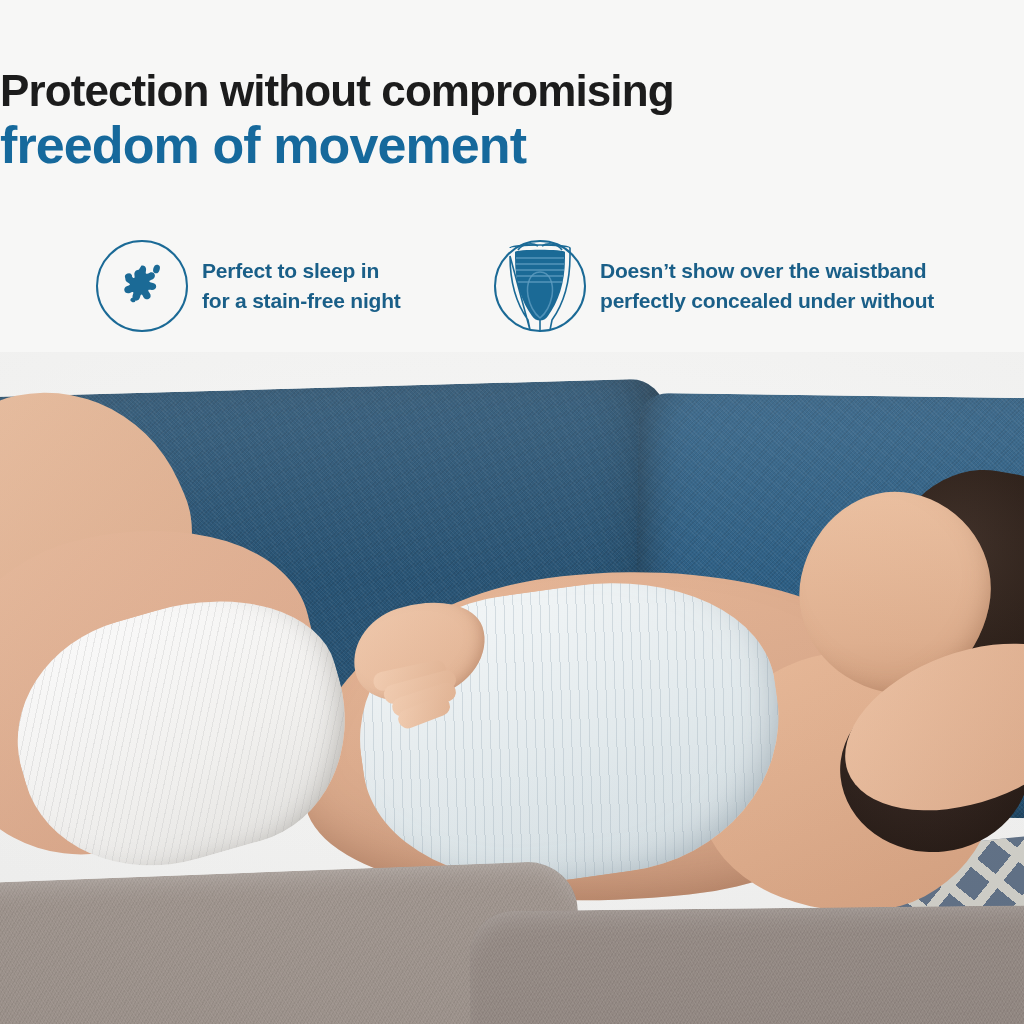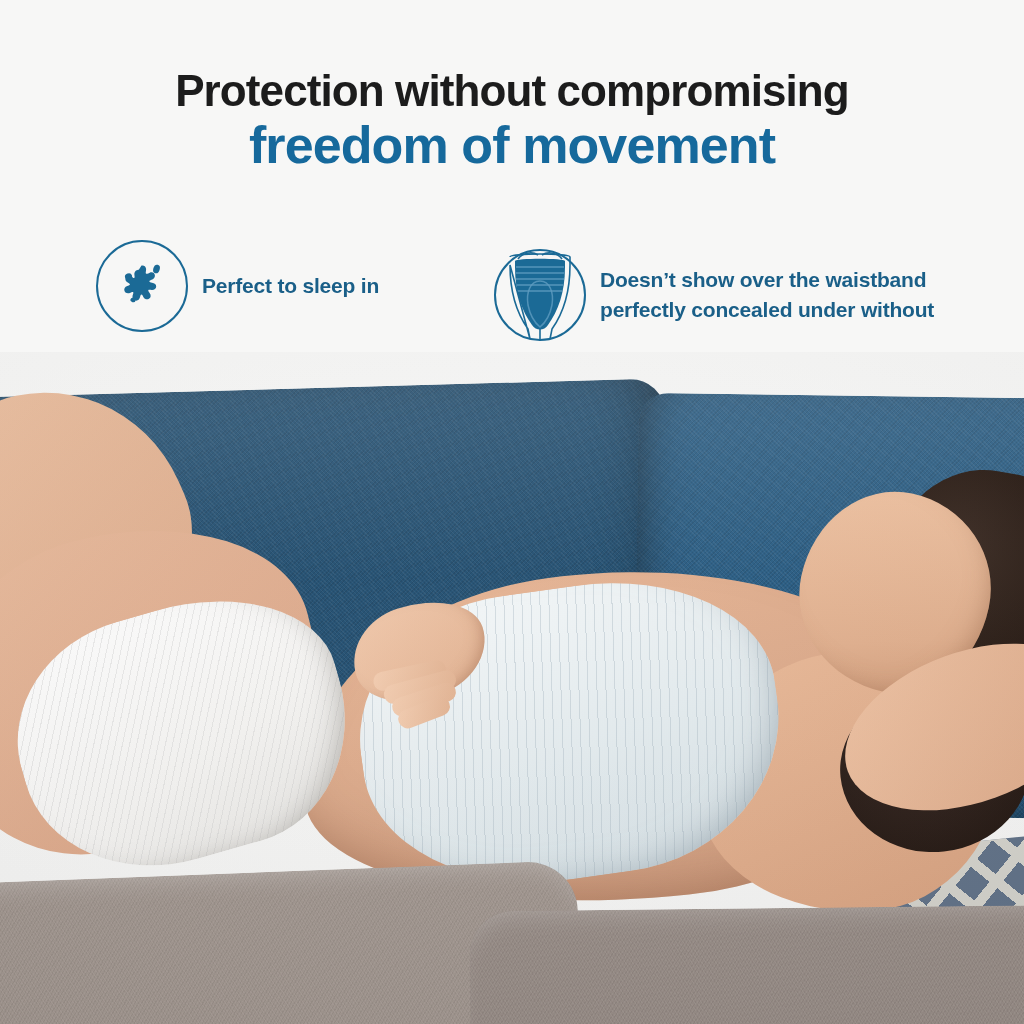--- a/index.html
+++ b/index.html
@@ -15,21 +15,20 @@
     background: #f7f7f6;
     font-family: "Liberation Sans", sans-serif;
   }
 
   
   .headline-block {
     position: absolute;
     top: 64px;
     left: 0;
     width: 1024px;
-    text-align: center;
   }
   .headline-line1 {
     display: block;
     font-size: 44px;
     font-weight: 700;
     letter-spacing: -0.9px;
     color: #1c1c1c;
     line-height: 54px;
     white-space: nowrap;
   }
@@ -50,21 +49,21 @@
     left: 0;
     width: 1024px;
     height: 110px;
   }
   .feature {
     position: absolute;
     display: flex;
     align-items: center;
   }
   .feature-a { left: 96px; top: 0; }
-  .feature-b { left: 494px; top: 9px; }
+  .feature-b { left: 494px; top: 0; }
 
   .icon-circle {
     position: relative;
     width: 92px;
     height: 92px;
     flex: 0 0 92px;
     border: 2px solid #1b6a96;
     border-radius: 50%;
     box-sizing: border-box;
   }
@@ -326,20 +325,21 @@
           <g fill="#1b6a96">
             <path d="M30.5 10.5c2.6-.6 4.5 1.1 4.6 3.6.1 2.1-.7 3.7-.2 4.4.6.8 2.2.2 3.8-.7 2.4-1.3 5 .1 5.2 2.6.2 2.3-1.6 3.6-3.4 4.3-1.3.5-2.2 1.1-2.1 1.8.1.8 1.2 1 2.6 1.2 2.5.3 4.3 1.6 4.2 3.8-.1 2.3-2.1 3.6-4.5 3.4-1.6-.1-2.8-.5-3.3.1-.5.7.3 1.7 1.2 2.9 1.6 2 1.4 4.5-.6 5.8-2 1.3-4.3.5-5.5-1.5-.8-1.3-1.2-2.6-2-2.6-.8 0-1.1 1.2-1.5 2.7-.6 2.3-2.4 3.8-4.7 3.2-2.3-.6-3.3-2.7-2.7-5 .4-1.5 1.1-2.6.6-3.2-.6-.6-1.8 0-3.2.6-2.3 1-4.7.3-5.5-1.8-.8-2.1.4-4.2 2.7-5 1.4-.5 2.6-.7 2.7-1.5.1-.8-1-1.3-2.2-2-2.1-1.2-3-3.3-1.8-5.3 1.2-1.9 3.6-2.2 5.5-.9 1.3.9 2.1 1.9 2.8 1.5.7-.4.4-1.6.2-3-.4-2.5.8-4.6 3.2-5 .4-.1.8-.2 1.2-.2z"></path>
             <ellipse cx="17.5" cy="21.5" rx="3.6" ry="3.1" transform="rotate(-20 17.5 21.5)"></ellipse>
             <ellipse cx="45.5" cy="14" rx="3.2" ry="4.4" transform="rotate(18 45.5 14)"></ellipse>
             <ellipse cx="22" cy="45" rx="2.6" ry="2.2" transform="rotate(15 22 45)"></ellipse>
           </g>
         </svg>
       </div>
       <div class="feature-text">
         <span>Perfect to sleep in</span>
+        <span>for a stain-free night</span>
       </div>
     </div>
 
     <div class="feature feature-b">
       <div class="icon-circle">
         <svg width="104" height="104" viewBox="0 0 104 104" aria-hidden="true">
 
           <path d="M22 14 C22 10, 82 10, 82 14 L82 22 C82 52, 74 72, 64 86 L62 96
                    M42 96 L40 86 C30 72, 22 52, 22 22 Z" fill="none" stroke="#1b6a96" stroke-width="1.6"></path>
           <line x1="52" y1="86" x2="52" y2="98" stroke="#1b6a96" stroke-width="1.6"></line>

